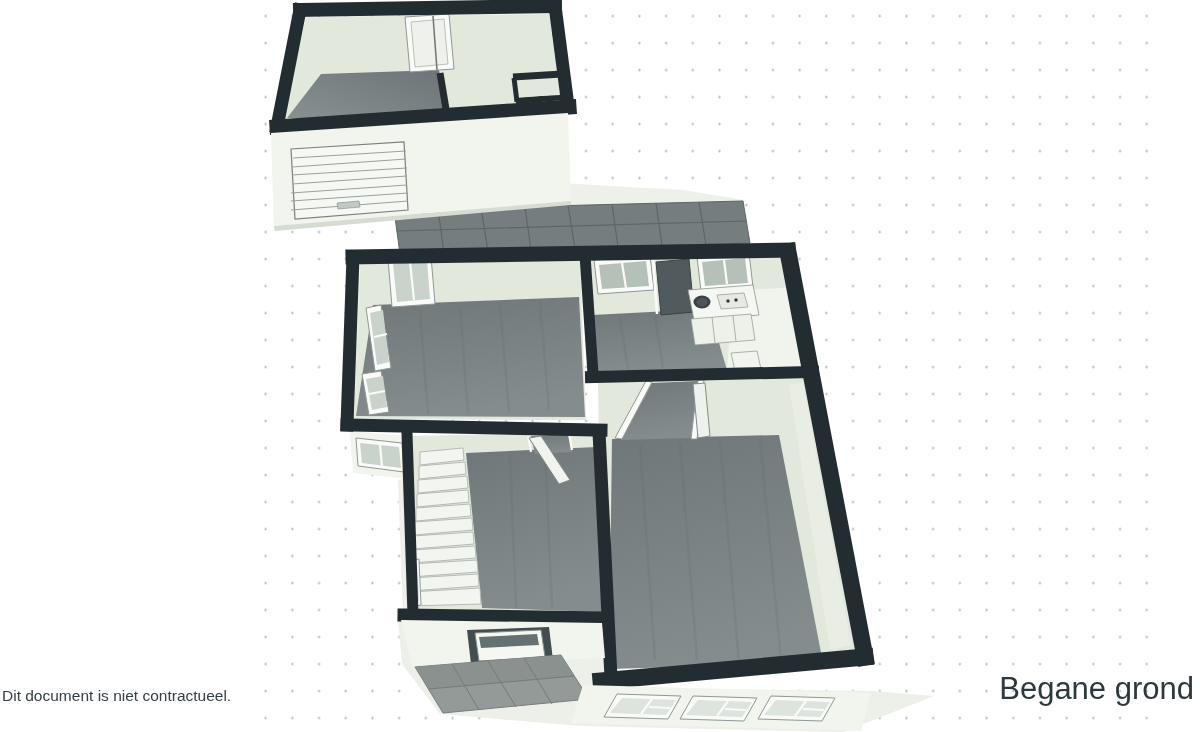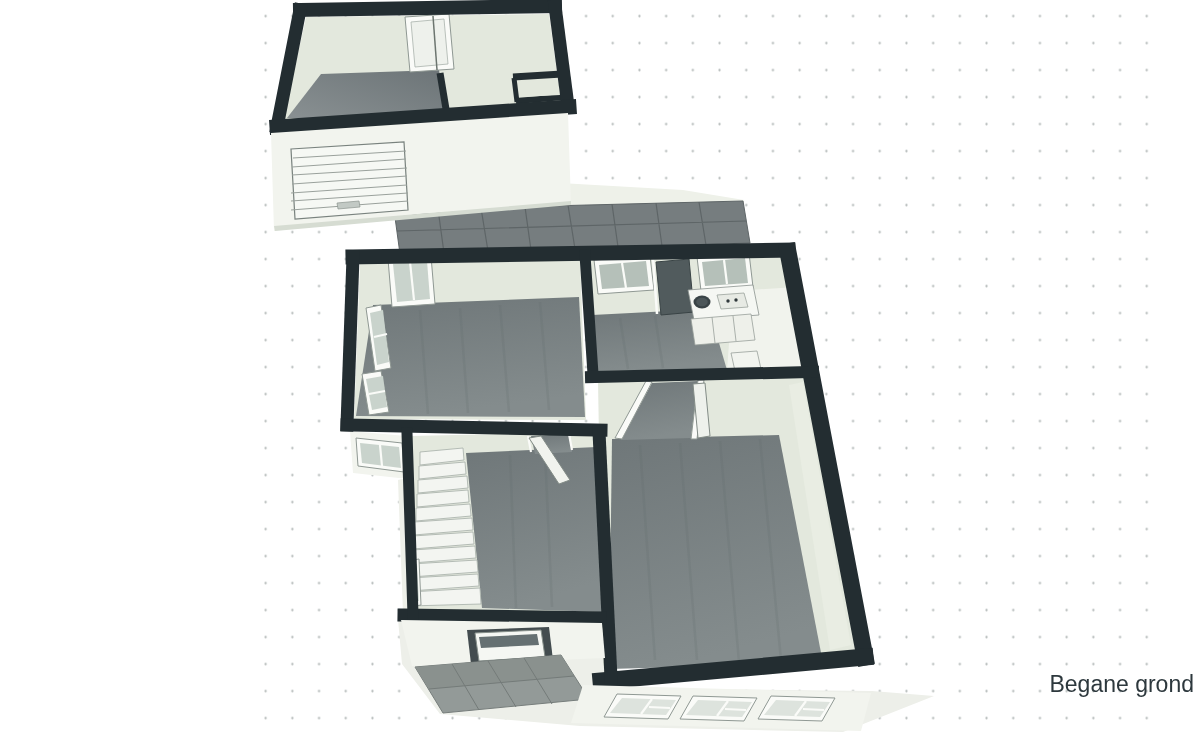--- a/index.html
+++ b/index.html
@@ -1,20 +1,20 @@
 <!DOCTYPE html>
 <html style="--background: #ffffff; --dot: #b0b6b5; --wall-dark: #232d31; --wall-face: #e3e8dd; --exterior: #f2f4ee; --wood: #7a8182; --concrete: #6e7578; --tile: #767d7f; --tile-grout: #5e6567; --porch-tile: #939a98; --ground: #edefe9; --glass: #c9d3cc; --glass-dark: #b5c0b9; --trim-white: #fafbf8; --door-leaf-dark: #515b5d; --text: #333e44; --title: #2d383d;"><head>
 <meta charset="utf-8">
 <style>
   html,body{margin:0;padding:0;background:#fff;}
   .canvas{position:relative;width:1200px;height:732px;overflow:hidden;background:var(--background,#fff);
           font-family:"Liberation Sans", sans-serif;}
   .canvas svg{position:absolute;inset:0;display:block;}
   .disclaimer{position:absolute;left:2px;top:687px;font-size:15.5px;color:var(--text,#333e44);}
-  .floor-title{position:absolute;right:6px;top:671px;font-size:23px;color:var(--title,#2d383d);}
+  .floor-title{position:absolute;right:6px;top:671px;font-size:31px;color:var(--title,#2d383d);}
   
   .wall{stroke:var(--wall-dark,#232d31);fill:none;}
   .face{fill:var(--wall-face,#e3e8dd);}
   .ext{fill:var(--exterior,#f2f4ee);}
   .wood{fill:url(#woodg);}
   .conc{fill:url(#concg);}
   .tile{fill:var(--tile,#767d7f);}
   .grout{stroke:var(--tile-grout,#5e6567);stroke-width:1.2;fill:none;}
   .ground{fill:var(--ground,#edefe9);}
   .trim{fill:var(--trim-white,#fafbf8);stroke:#8f9893;stroke-width:1;}
@@ -234,14 +234,15 @@
       </g>
       <g>
         <polygon class="trim" points="771,696 835,698 822,721 758,719"></polygon>
         <polygon points="776,700 830,702 820,717 764,715" fill="#dde3dd"></polygon>
         <path class="mull" d="M806 701 L795 716 M803 709 L824 710"></path>
       </g>
     </g>
   </g>
 </svg>
 
+<div class="disclaimer">Dit document is niet contractueel.</div>
 <div class="floor-title">Begane grond</div>
 </div>
 
 </body></html>

